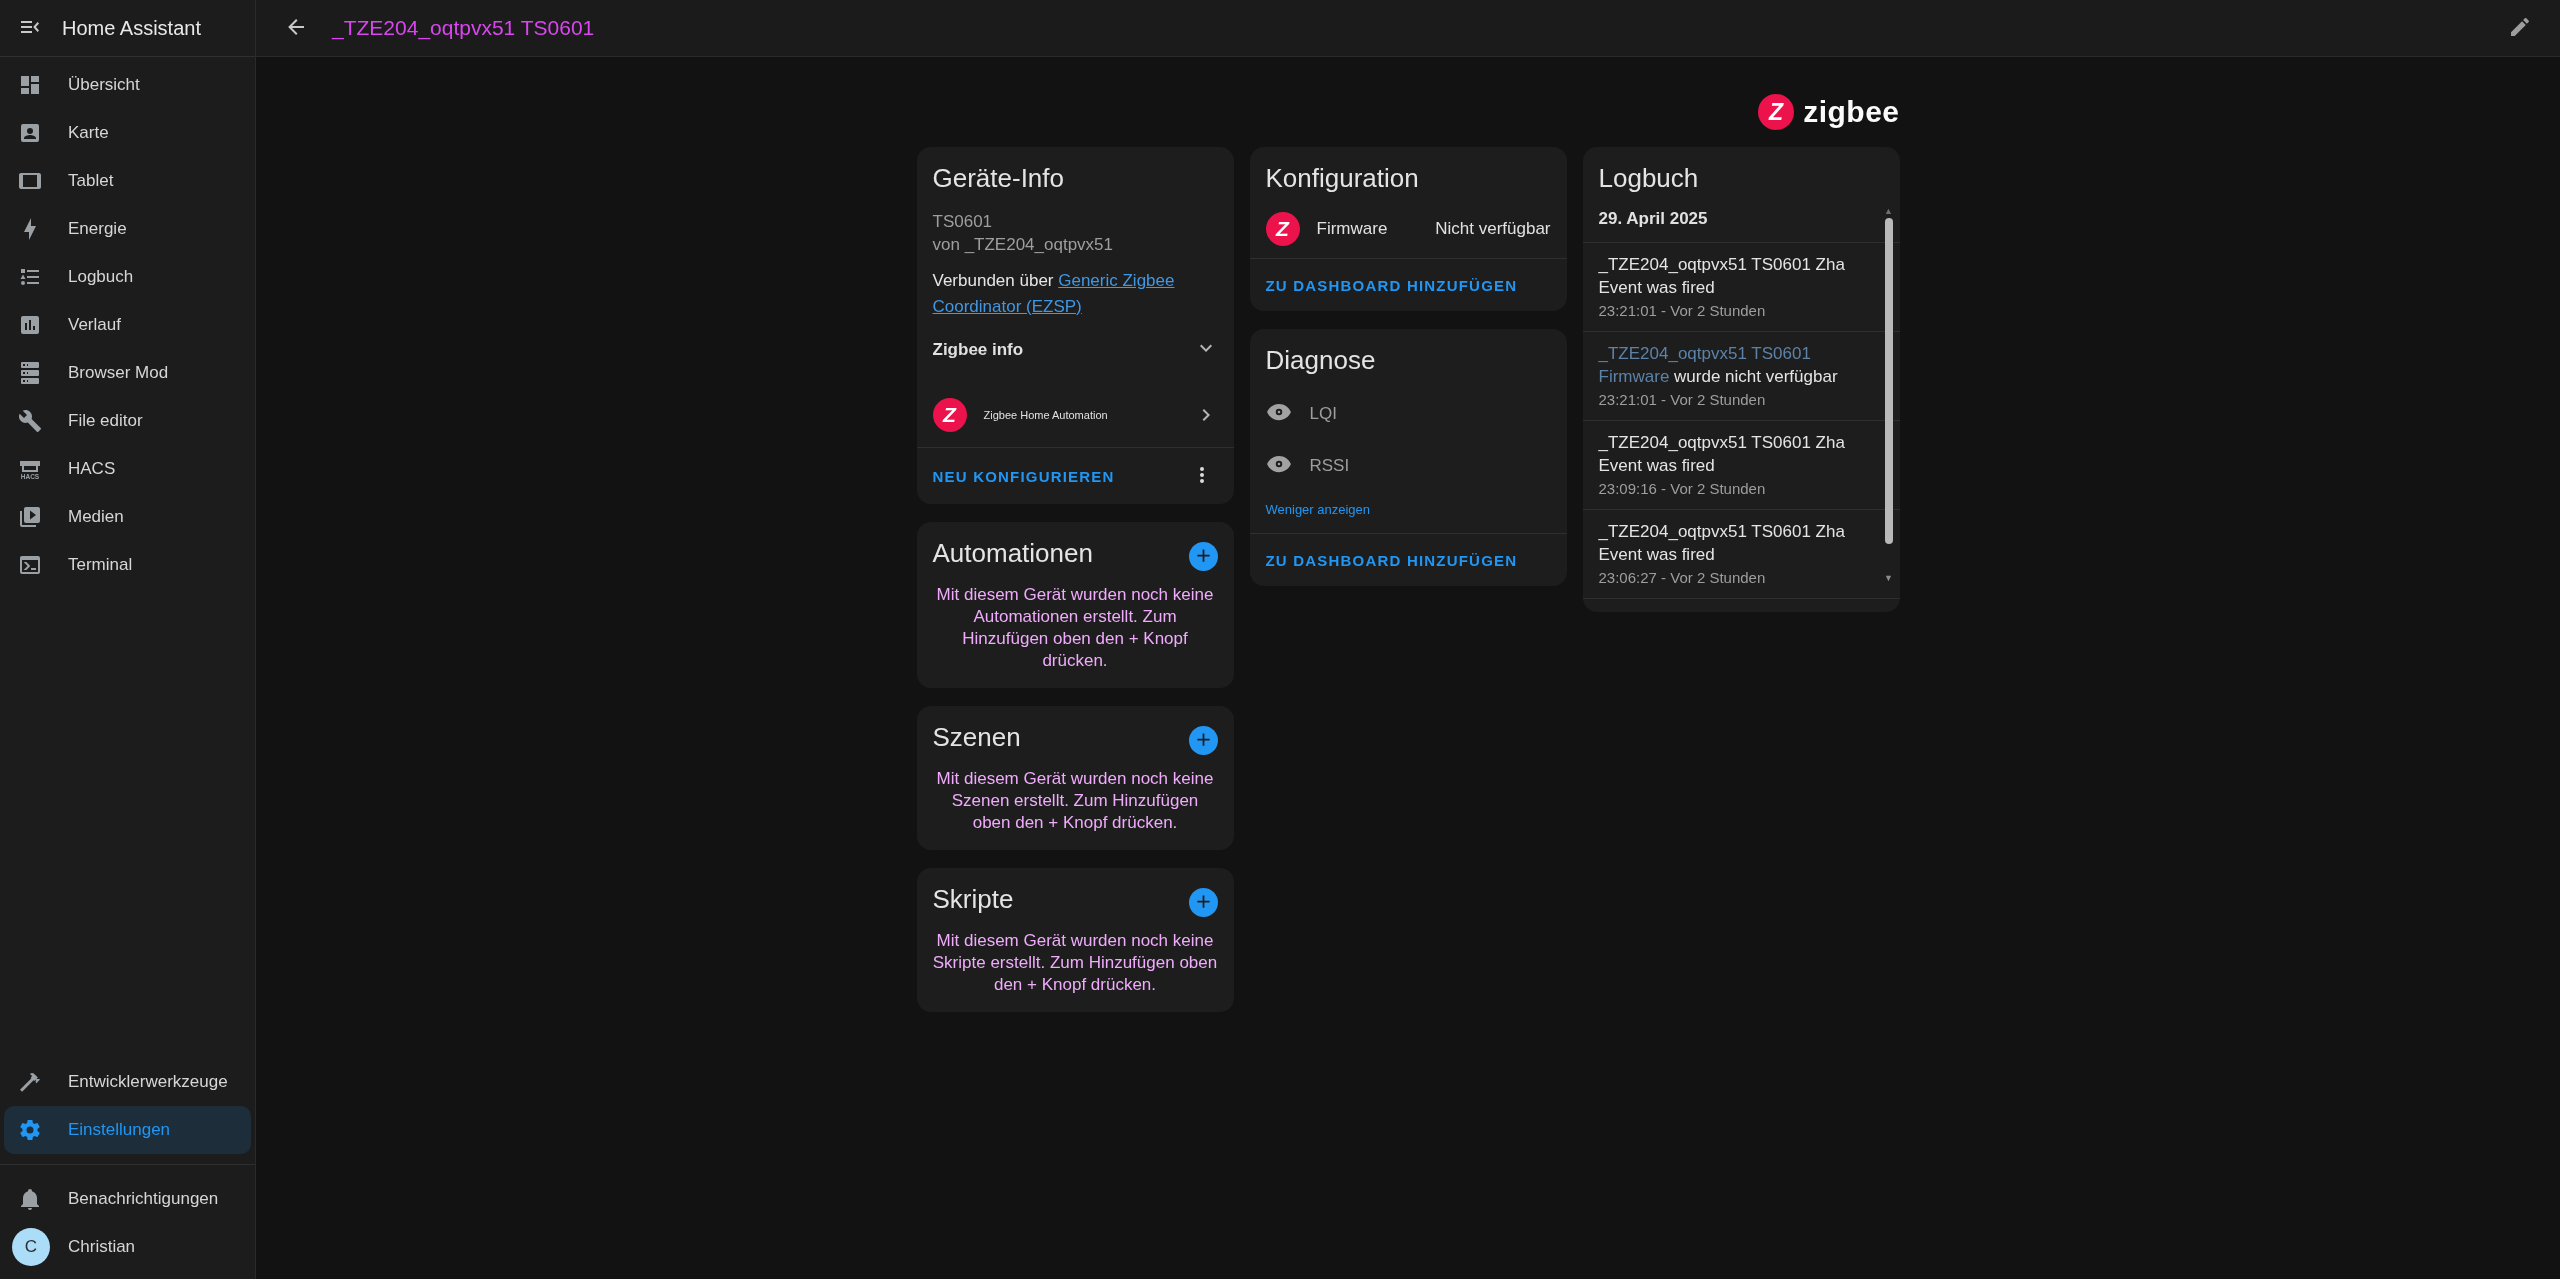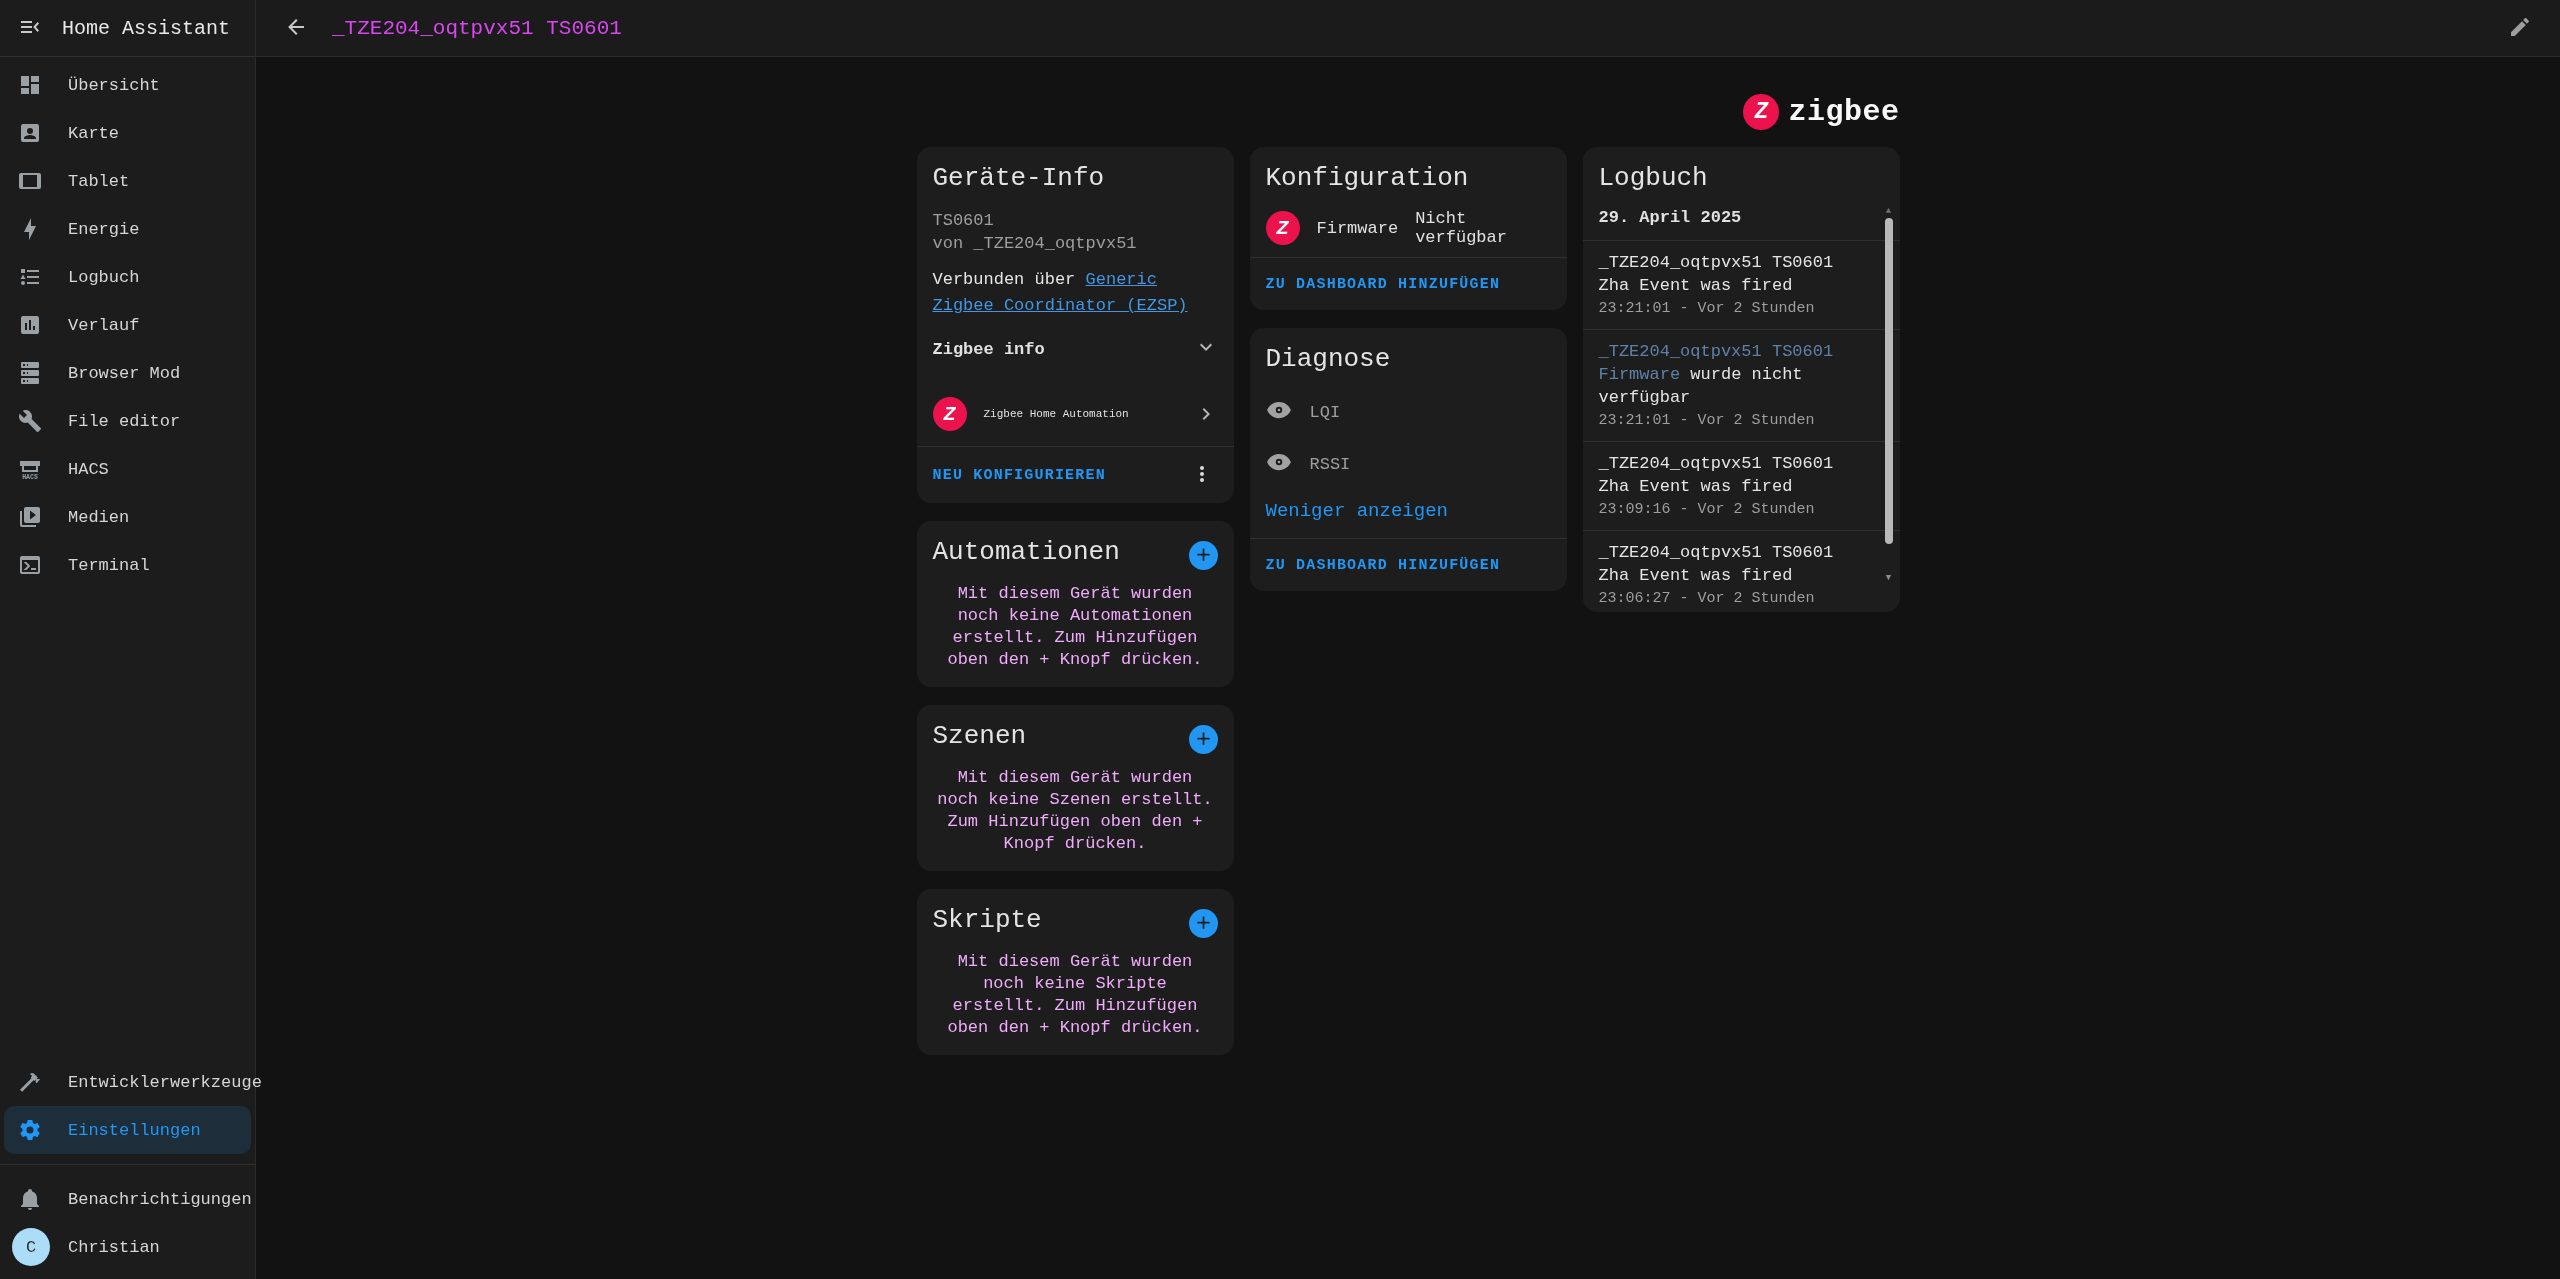--- a/index.html
+++ b/index.html
@@ -1,18 +1,18 @@
 <!DOCTYPE html>
 <html><head>
 <meta charset="utf-8">
 <style>
   html,body{margin:0;padding:0;background:#0d0d0d;}
   body{width:2560px;height:1279px;overflow:hidden;font-family:"Liberation Sans","DejaVu Sans",sans-serif;
        -webkit-font-smoothing:antialiased;color:#e1e1e1;}
-  .app{position:relative;width:2560px;height:1279px;background:#121212;display:flex;font-family:Liberation Mono, monospace;}
+  .app{position:relative;width:2560px;height:1279px;background:#121212;display:flex;}
 
   
   .sidebar{width:256px;min-width:256px;height:100%;background:#1c1c1c;border-right:1px solid #2a2a2a;
            display:flex;flex-direction:column;box-sizing:border-box;}
   .sb-header{height:56px;min-height:56px;border-bottom:1px solid #2f2f2f;display:flex;align-items:center;padding:0 6px;}
   .icon-btn{background:none;border:none;width:48px;height:48px;display:flex;align-items:center;justify-content:center;
             cursor:pointer;color:#c9c9c9;padding:0;border-radius:50%;}
   .icon-btn svg{width:24px;height:24px;fill:currentColor;}
   .sb-title{font-size:20px;color:#e8e8e8;margin-left:8px;}
   .sb-nav{padding-top:4px;display:flex;flex-direction:column;}
@@ -80,21 +80,21 @@
   
   .entity-row{display:flex;align-items:center;gap:17px;height:58px;margin-top:6px;}
   .entity-row .ent-name{font-size:17px;flex:1;}
   .entity-row .ent-value{font-size:17px;color:#e1e1e1;}
   .card-footer{height:52px;margin:0 -16px -16px;padding:0 16px;display:flex;align-items:center;}
 
   
   .diag-row{display:flex;align-items:center;gap:18px;height:48px;margin-top:4px;cursor:pointer;}
   .diag-row svg{width:26px;height:26px;fill:#a2a2a2;}
   .diag-row .diag-name{font-size:17px;color:#9e9e9e;}
-  .show-less{margin:12px 0 16px;font-size:19px;color:#2196f3;cursor:pointer;}
+  .show-less{margin:12px 0 16px;font-size:13px;color:#2196f3;cursor:pointer;}
 
   
   .logbook-card{height:465px;position:relative;overflow:hidden;}
   .lb-date{font-size:17px;font-weight:700;padding:15px 0 13px;}
   .lb-body{border-top:1px solid #2f2f2f;margin:0 -16px;}
   .lb-entry{padding:10px 30px 12px 16px;border-bottom:1px solid #2f2f2f;cursor:pointer;}
   .lb-entry:last-child{border-bottom:none;}
   .lb-title{font-size:17px;line-height:23px;color:#e4e4e4;}
   .lb-link{color:#5d82a8;cursor:pointer;}
   .lb-time{font-size:15px;color:#9e9e9e;margin-top:3px;}

